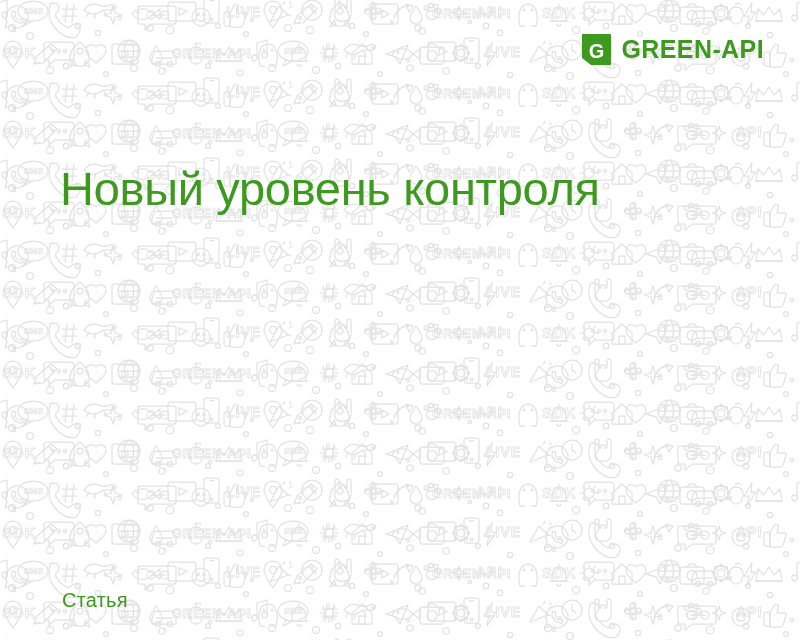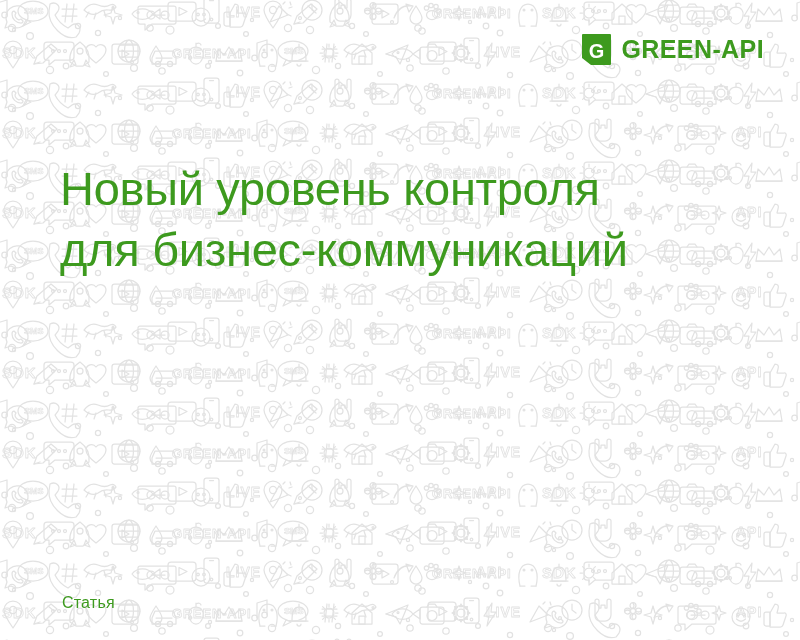--- a/index.html
+++ b/index.html
@@ -75,21 +75,21 @@
   }
   .headline .line { display: block; }
 
   
   .caption {
     position: absolute;
     left: 62px;
     bottom: 28px;
     z-index: 5;
     color: #3d9a1e;
-    font-size: 16px;
+    font-size: 20px;
     font-weight: normal;
     letter-spacing: 0.2px;
   }
 </style>
 </head>
 <body>
 
 <div class="poster">
 
   <div class="pattern-layer">
@@ -389,18 +389,17 @@
       <svg viewBox="0 0 31 33" xmlns="http://www.w3.org/2000/svg">
         <path d="M2 1 H29 A1 1 0 0 1 30 2 V31 A1 1 0 0 1 29 32 H10 L1 25 V2 A1 1 0 0 1 2 1 Z" fill="#3d9a1e"></path>
         <text x="15.5" y="24.5" text-anchor="middle" font-family="'Liberation Sans', sans-serif" font-size="20" font-weight="bold" fill="#ffffff">G</text>
       </svg>
     </span>
     <span class="logo-word">GREEN-API</span>
   </div>
 
   <h1 class="headline">
     <span class="line">Новый уровень контроля</span>
-    <span class="line">для бизнес-коммуникаций</span>
   </h1>
 
   <div class="caption">Статья</div>
 
 </div>
 
 </body></html>

